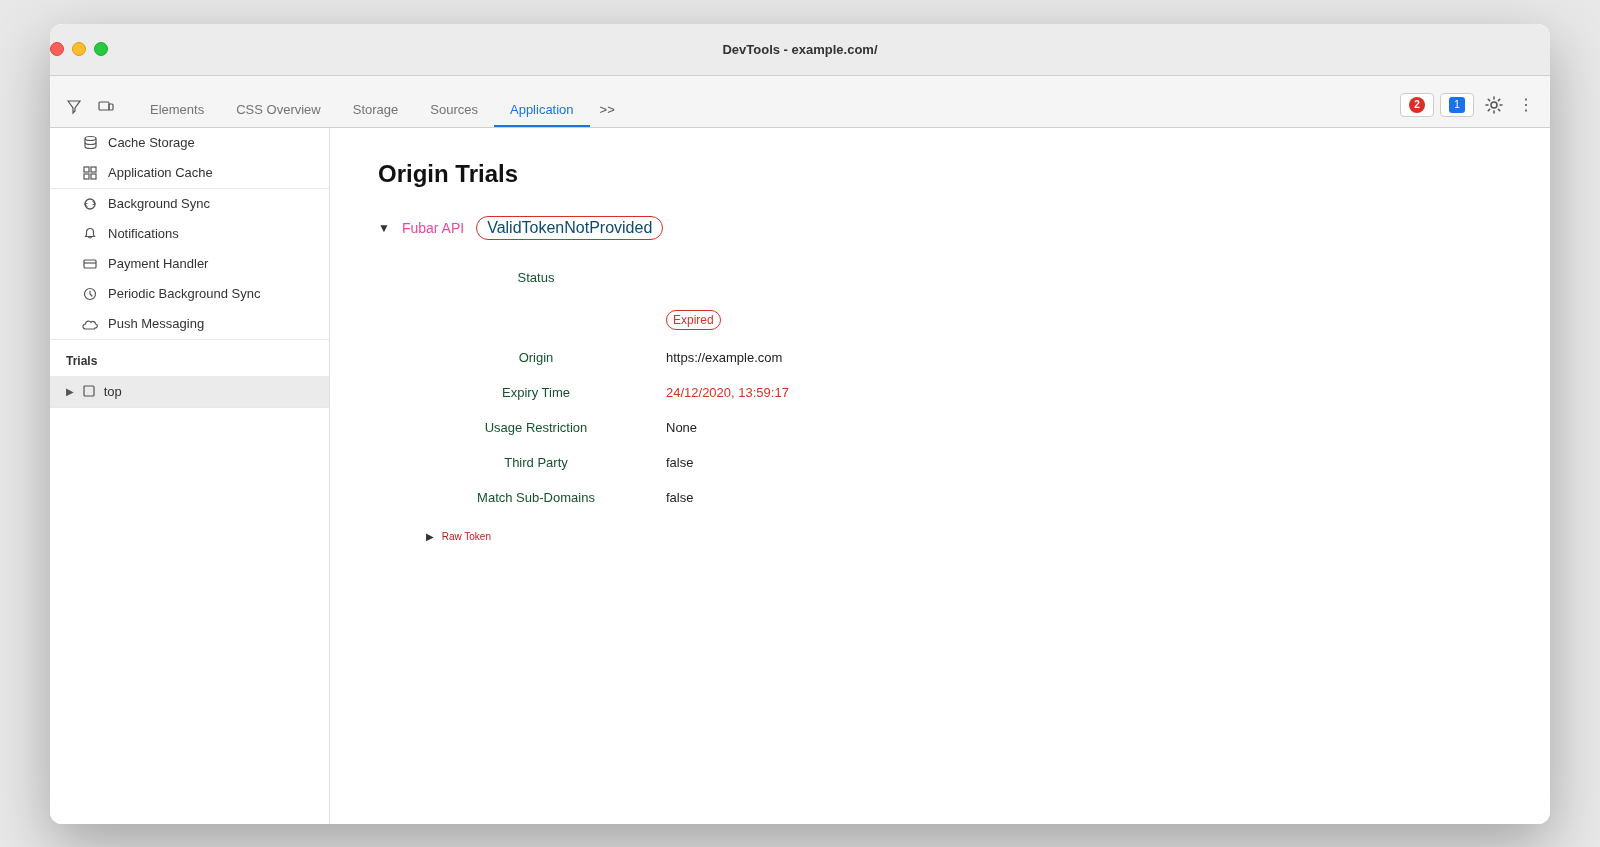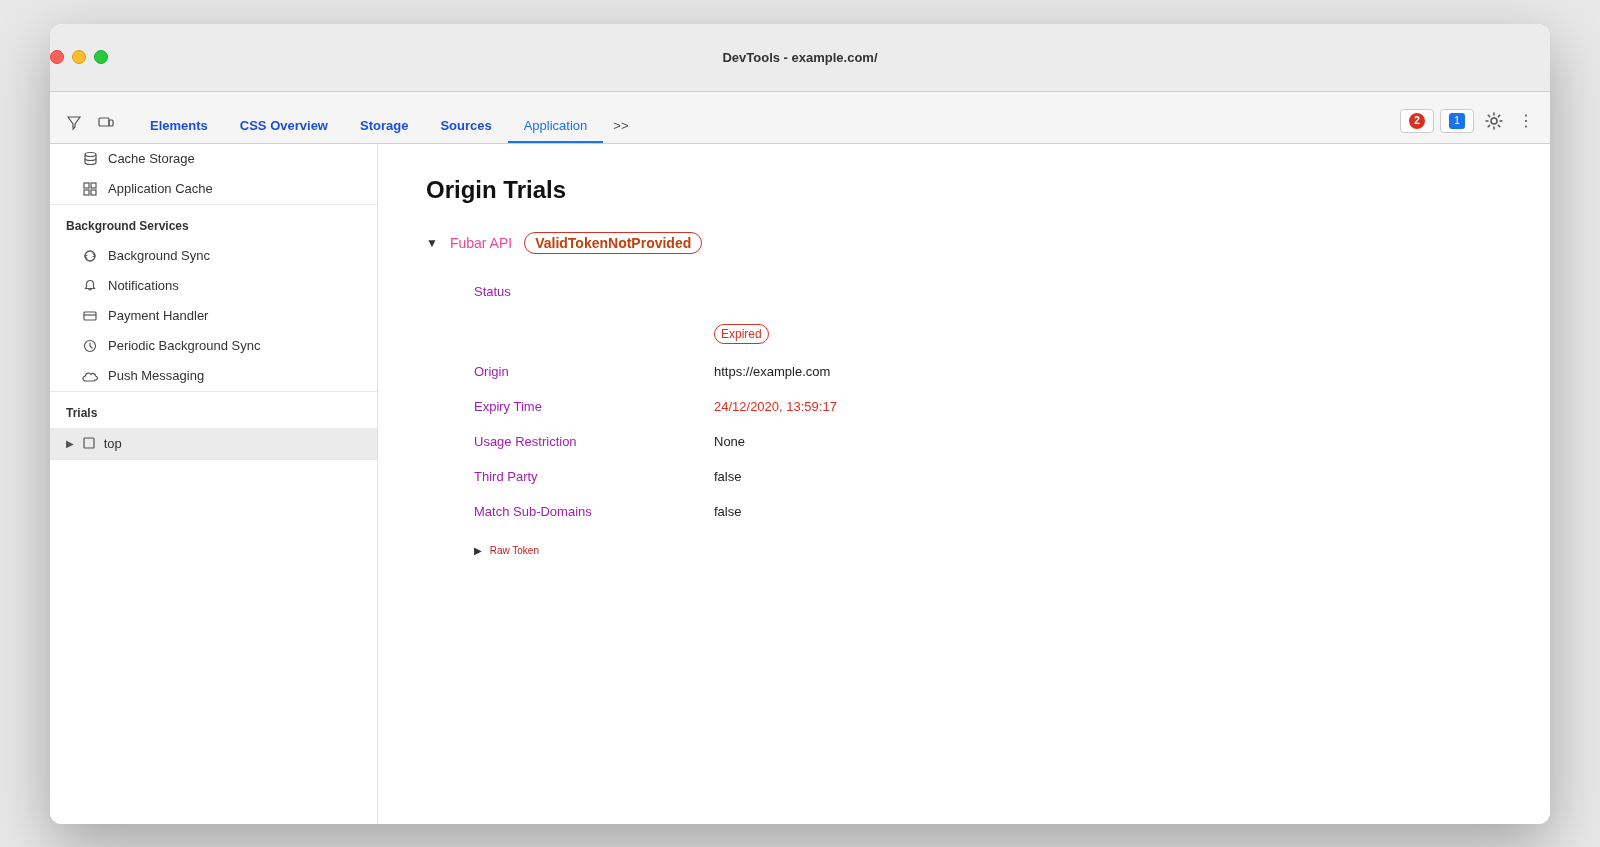--- a/index.html
+++ b/index.html
@@ -18,21 +18,21 @@
       background: #ffffff;
       border-radius: 12px;
       box-shadow: 0 20px 60px rgba(0,0,0,0.3);
       display: flex;
       flex-direction: column;
       overflow: hidden;
     }
     
     .title-bar {
       background: #ececec;
-      height: 68px;
+      height: 52px;
       display: flex;
       align-items: center;
       padding: 0 0;
       border-bottom: 1px solid #d0d0d0;
       border-radius: 12px 12px 0 0;
       position: relative;
       flex-shrink: 0;
     }
     .traffic-lights {
       display: flex;
@@ -85,26 +85,25 @@
     }
     .tabs {
       display: flex;
       align-items: flex-end;
       gap: 0;
       flex: 1;
     }
     .tab {
       padding: 8px 16px;
       font-size: 13px;
-      color: #1d4ed8;
+      color: #737373;
       cursor: pointer;
       border-bottom: 2px solid transparent;
       white-space: nowrap;
       user-select: none;
-      font-weight: bold;
     }
     .tab.active {
       color: #1a73e8;
       border-bottom: 2px solid #1a73e8;
       font-weight: 500;
     }
     .tab-more {
       padding: 8px 10px;
       font-size: 13px;
       color: #555;
@@ -172,21 +171,21 @@
       font-size: 16px;
     }
     
     .main-content {
       display: flex;
       flex: 1;
       overflow: hidden;
     }
     
     .sidebar {
-      width: 328px;
+      width: 280px;
       border-right: 1px solid #e0e0e0;
       overflow-y: auto;
       flex-shrink: 0;
       background: #fff;
     }
     .sidebar-section {
       border-bottom: 1px solid #e8e8e8;
     }
     .sidebar-section-title {
       font-size: 12px;
@@ -259,35 +258,34 @@
     .trial-name {
       font-size: 14px;
       color: #ec4899;
     }
     .badge-pill {
       display: inline-flex;
       align-items: center;
       border: 1.5px solid #d93025;
       border-radius: 20px;
       padding: 2px 10px;
-      font-size: 14px;
-      color: #c2410c;
-      font-weight: bold;
+      font-size: 16px;
+      color: #0c4a6e;
     }
     
     .detail-grid {
       display: grid;
       grid-template-columns: 240px 1fr;
       gap: 0;
       margin-left: 48px;
     }
     .detail-label {
       font-size: 13px;
-      color: #a21caf;
-      text-align: left;
+      color: #14532d;
+      text-align: center;
       padding: 10px 20px 10px 0;
       font-weight: 400;
     }
     .detail-value {
       font-size: 13px;
       color: #222;
       padding: 10px 0;
     }
     .detail-value.expired {
       display: inline-flex;
@@ -405,21 +403,20 @@
               <rect x="8" y="1" width="5" height="5" stroke="#555" stroke-width="1.2"></rect>
               <rect x="1" y="8" width="5" height="5" stroke="#555" stroke-width="1.2"></rect>
               <rect x="8" y="8" width="5" height="5" stroke="#555" stroke-width="1.2"></rect>
             </svg>
           </span>
           <span>Application Cache</span>
         </div>
       </div>
 
       <div class="sidebar-section">
-        <div class="sidebar-section-title">Background Services</div>
         <div class="sidebar-item">
           <span class="icon">
             <svg width="14" height="14" viewBox="0 0 14 14" fill="none">
               <path d="M2 7A5 5 0 0 1 12 7" stroke="#555" stroke-width="1.3" stroke-linecap="round"></path>
               <path d="M12 7A5 5 0 0 1 2 7" stroke="#555" stroke-width="1.3" stroke-linecap="round"></path>
               <path d="M10 4.5l2 2.5-2 .5" stroke="#555" stroke-width="1" stroke-linecap="round"></path>
               <path d="M4 9.5l-2-2.5 2-.5" stroke="#555" stroke-width="1" stroke-linecap="round"></path>
             </svg>
           </span>
           <span>Background Sync</span>

